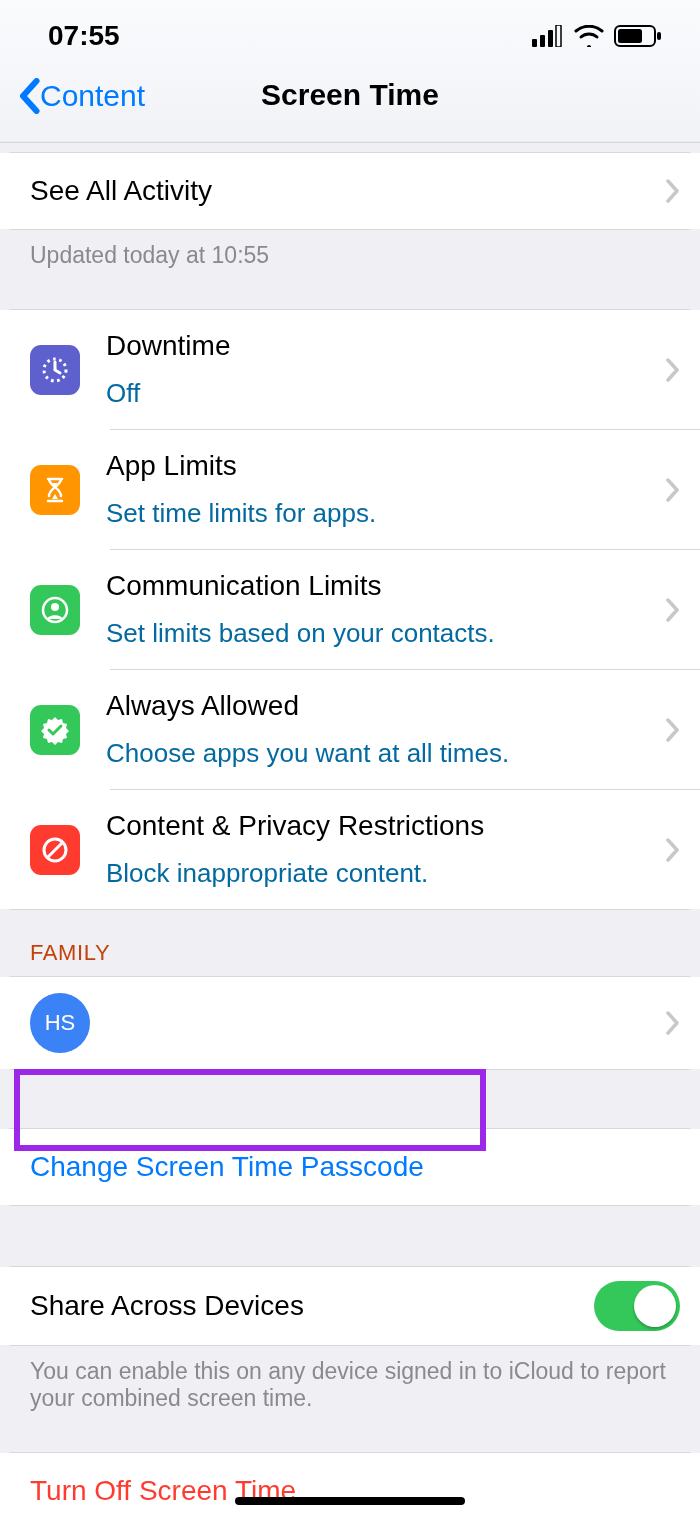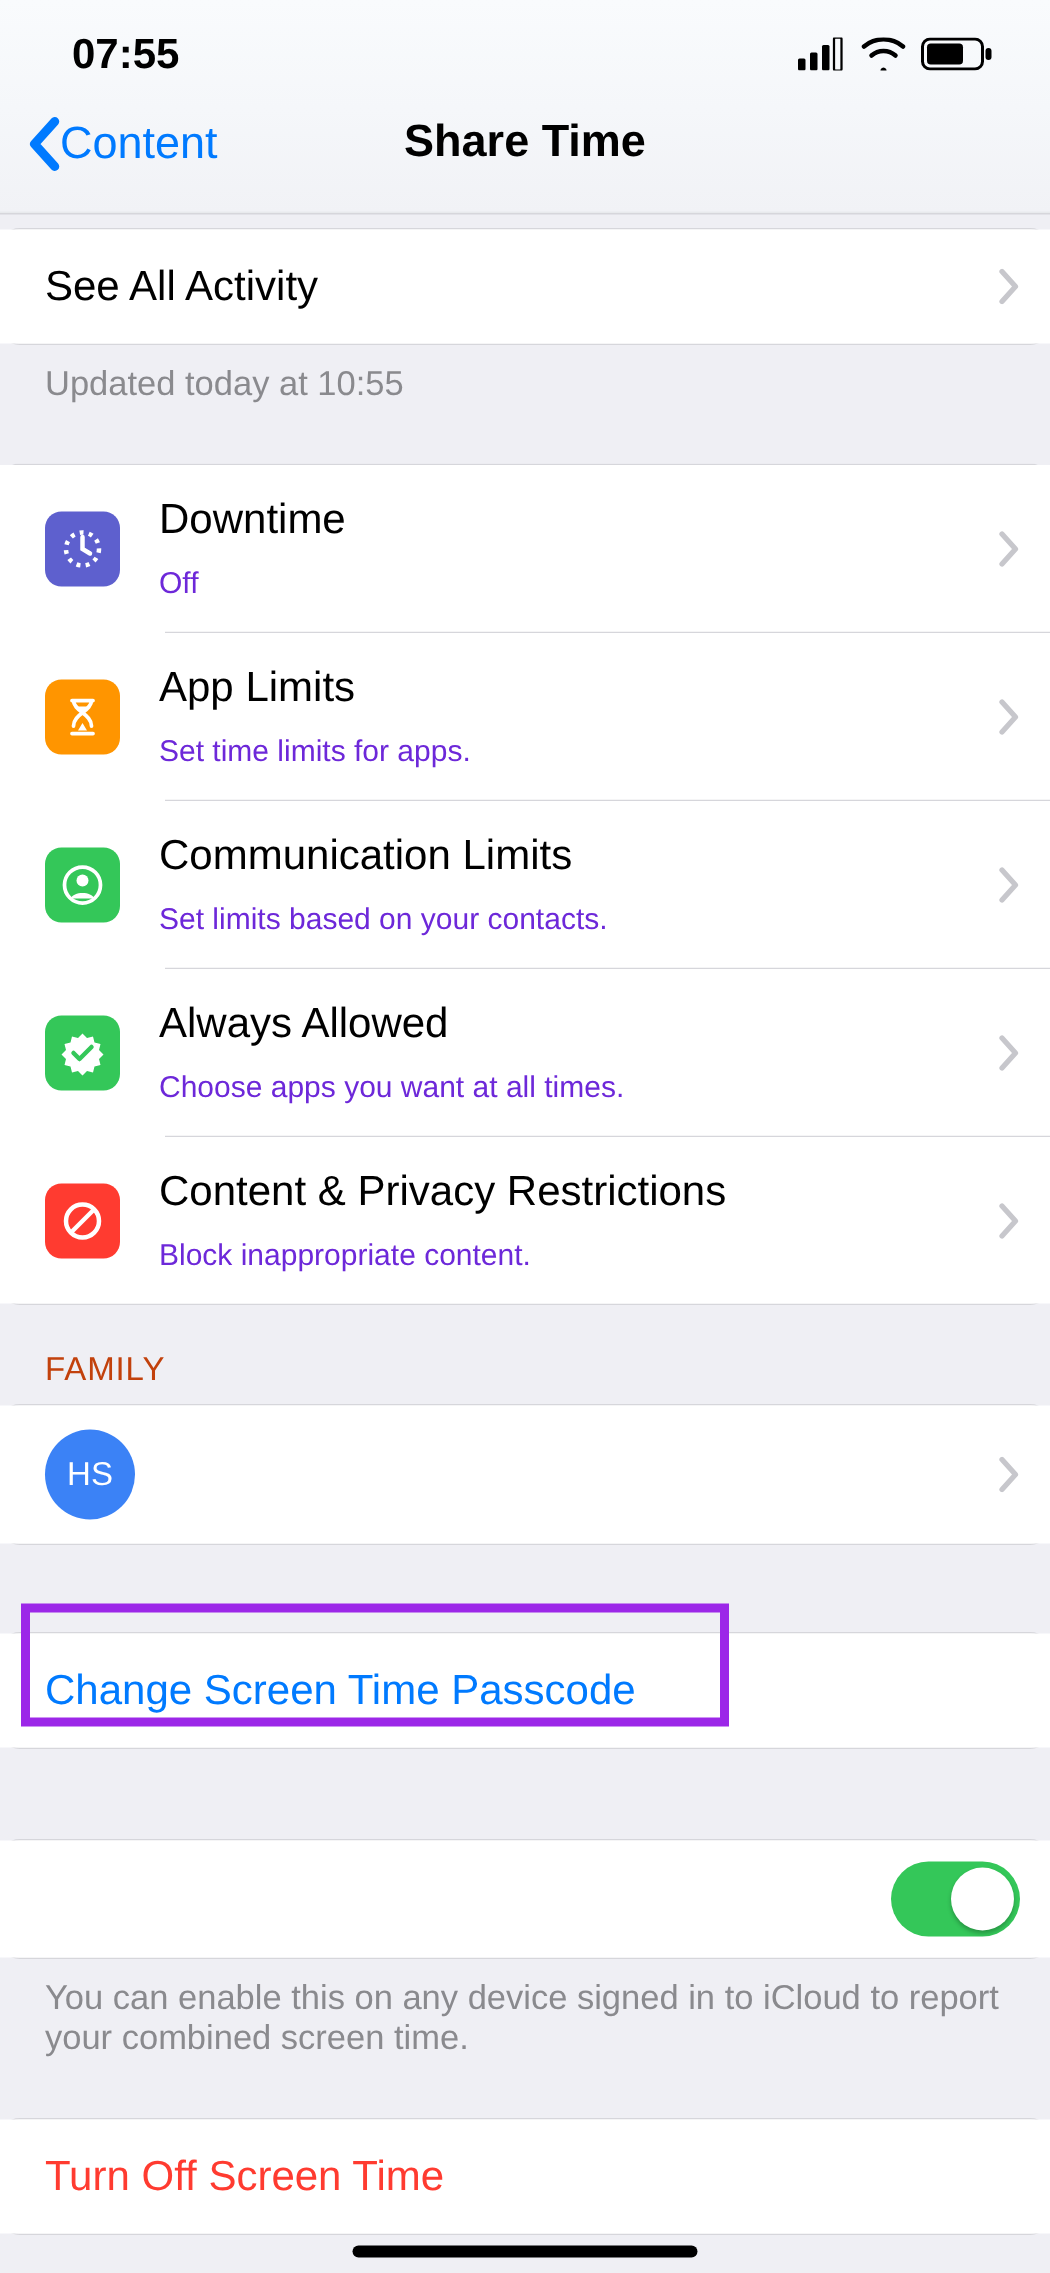--- a/index.html
+++ b/index.html
@@ -82,21 +82,21 @@
   
   .iconbox {
     width: 50px; height: 50px; border-radius: 11px;
     display: flex; align-items: center; justify-content: center;
     flex-shrink: 0; margin-right: 26px;
   }
   .iconbox svg { width: 32px; height: 32px; }
 
   .celltextcol { display: flex; flex-direction: column; gap: 16px; padding: 6px 0;}
   .celltitle { font-size: 28px; color: #000; font-weight: 400;}
-  .cellsub { font-size: 20px; color: #6d28d9; }
+  .cellsub { font-size: 26px; color: #0369a1; }
 
   
   .avatar {
     width: 60px; height: 60px; border-radius: 50%;
     background: #3b82f6;
     color: #fff; font-size: 22px; font-weight: 500;
     display: flex; align-items: center; justify-content: center;
     flex-shrink: 0; margin-right: 22px;
   }
 
@@ -162,21 +162,21 @@
   </span>
 </div>
 
 <div class="navbar">
   <div class="back">
     <svg viewBox="0 0 14 24">
       <polyline points="12,2 3,12 12,22" fill="none" stroke="#007aff" stroke-width="4" stroke-linecap="round" stroke-linejoin="round"></polyline>
     </svg>
     <span>Content</span>
   </div>
-  <span class="title">Share Time</span>
+  <span class="title">Screen Time</span>
 </div>
 
 <div style="height:10px;border-top:1px solid #d6d6db;"></div>
 <div class="cellgroup">
   <div class="cell">
     <span class="celltitle">See All Activity</span>
     <span class="chev">
       <svg viewBox="0 0 14 24">
           <polyline points="2,2 11,12 2,22" fill="none" stroke="#c7c7cc" stroke-width="3.5" stroke-linecap="round" stroke-linejoin="round"></polyline>
         </svg>
@@ -299,20 +299,21 @@
 <div class="spacer-sm"></div>
 <div class="cellgroup">
   <div class="cell">
     <span class="link-blue">Change Screen Time Passcode</span>
   </div>
 </div>
 
 <div class="spacer-md"></div>
 <div class="cellgroup">
   <div class="cell">
+    <span class="celltitle">Share Across Devices</span>
     <span class="switch">
         <span class="knob"></span>
       </span>
   </div>
 </div>
 <div class="footerlabel" style="padding-bottom:24px">You can enable this on any device signed in to iCloud to report your combined screen time.</div>
 
 <div style="height:16px"></div>
 <div class="cellgroup">
   <div class="cell">

